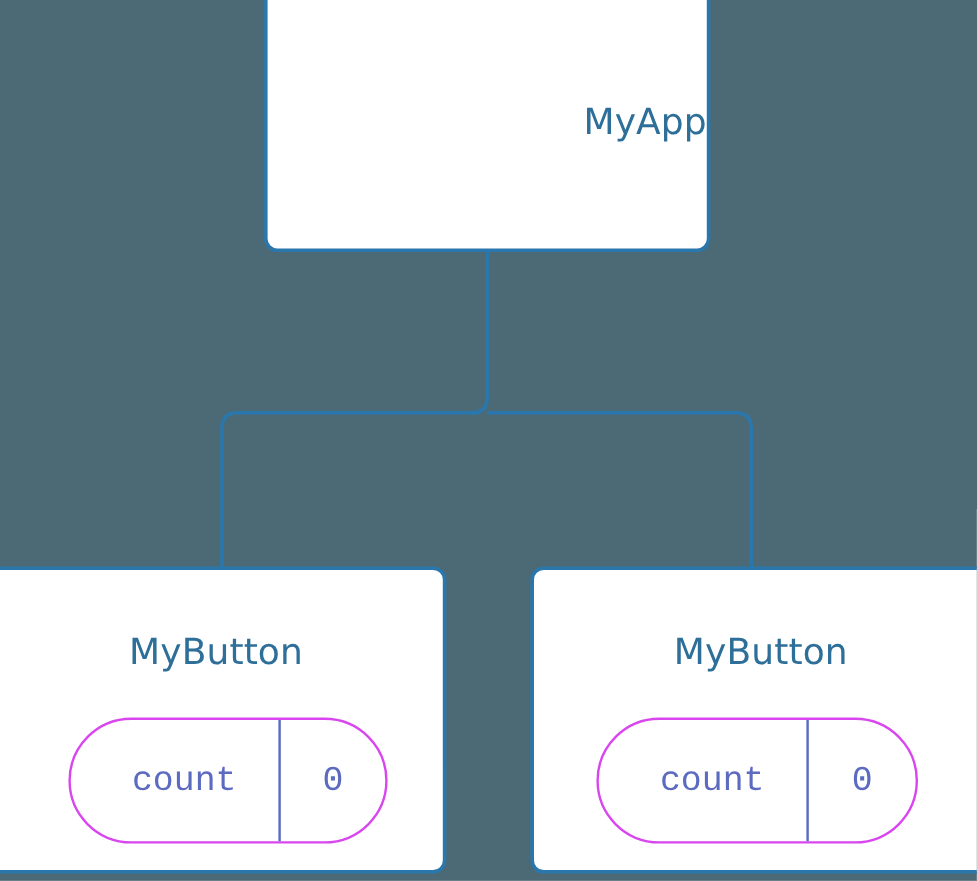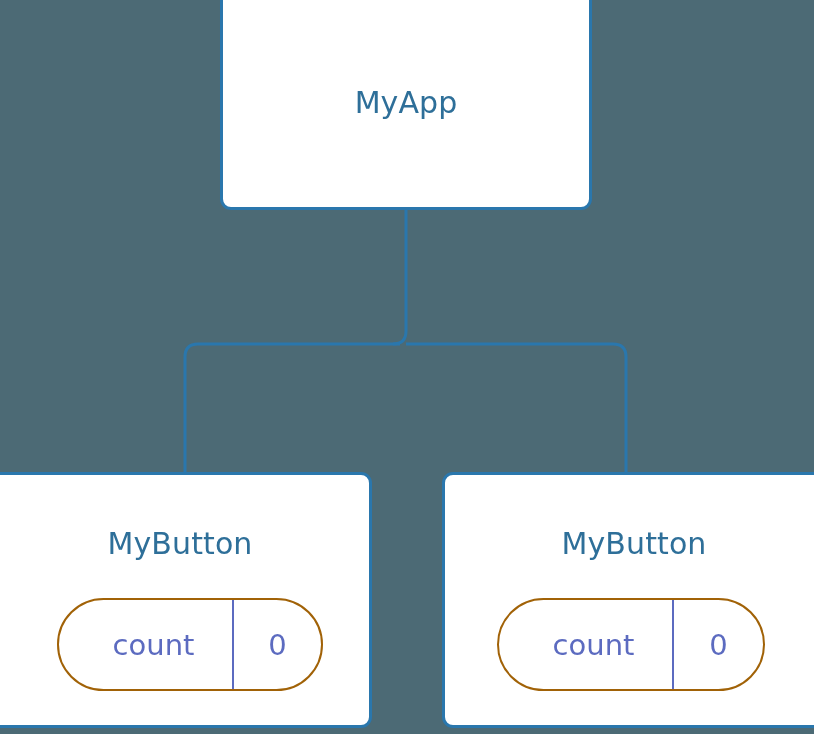--- a/index.html
+++ b/index.html
@@ -70,37 +70,39 @@
     text-align: center;
     color: #2e6f99;
     font-size: 30px;
     font-weight: 400;
     letter-spacing: 0.1px;
     white-space: nowrap;
   }
 
   .node-root .node-title {
     top: 94px;
+    text-align: right;
   }
 
   .node-child-left .node-title,
   .node-child-right .node-title {
     top: 51px;
   }
 
   
   .state-pill {
     position: absolute;
     display: flex;
     align-items: stretch;
-    height: 93px;
-    border: 2px solid #a16207;
+    height: 105px;
+    border: 2px solid #d946ef;
     border-radius: 999px;
     box-sizing: border-box;
     background: transparent;
+    font-family: Liberation Mono, monospace;
   }
 
   .node-child-left .state-pill {
     left: 66px;
     top: 123px;
     width: 266px;
   }
 
   .node-child-right .state-pill {
     left: 52px;

